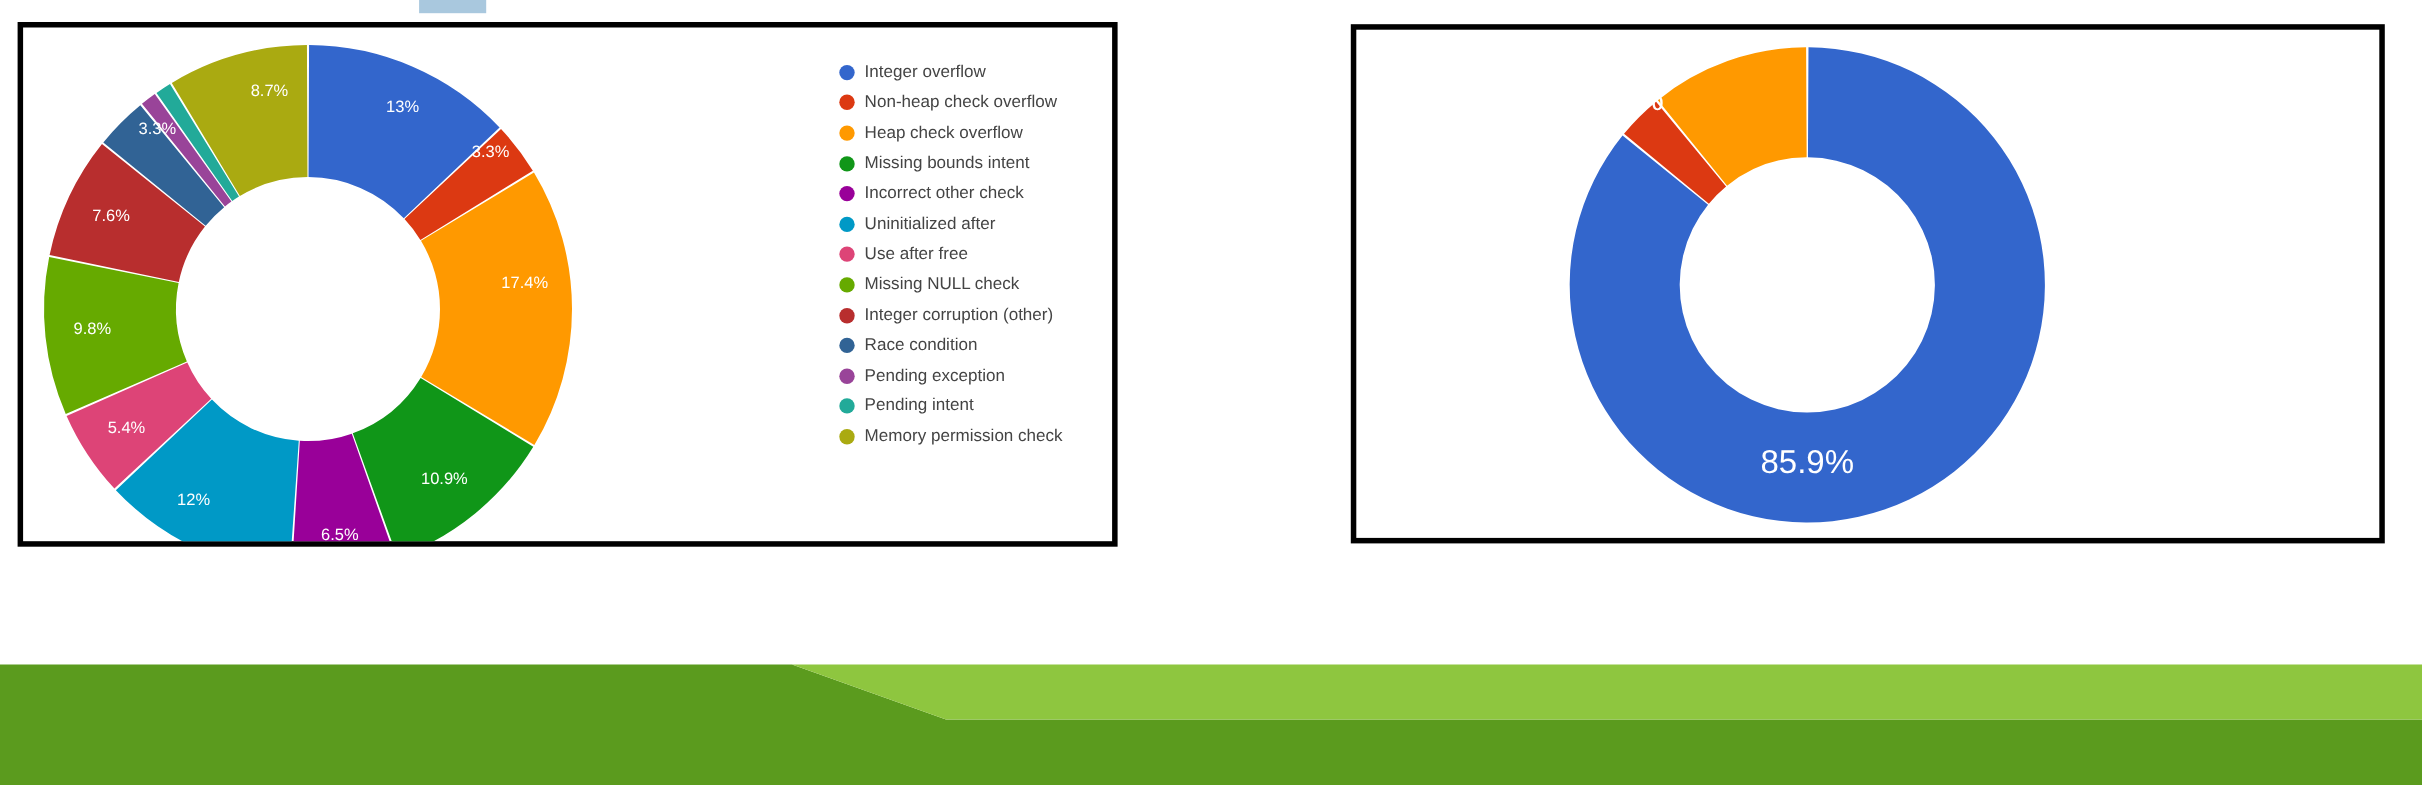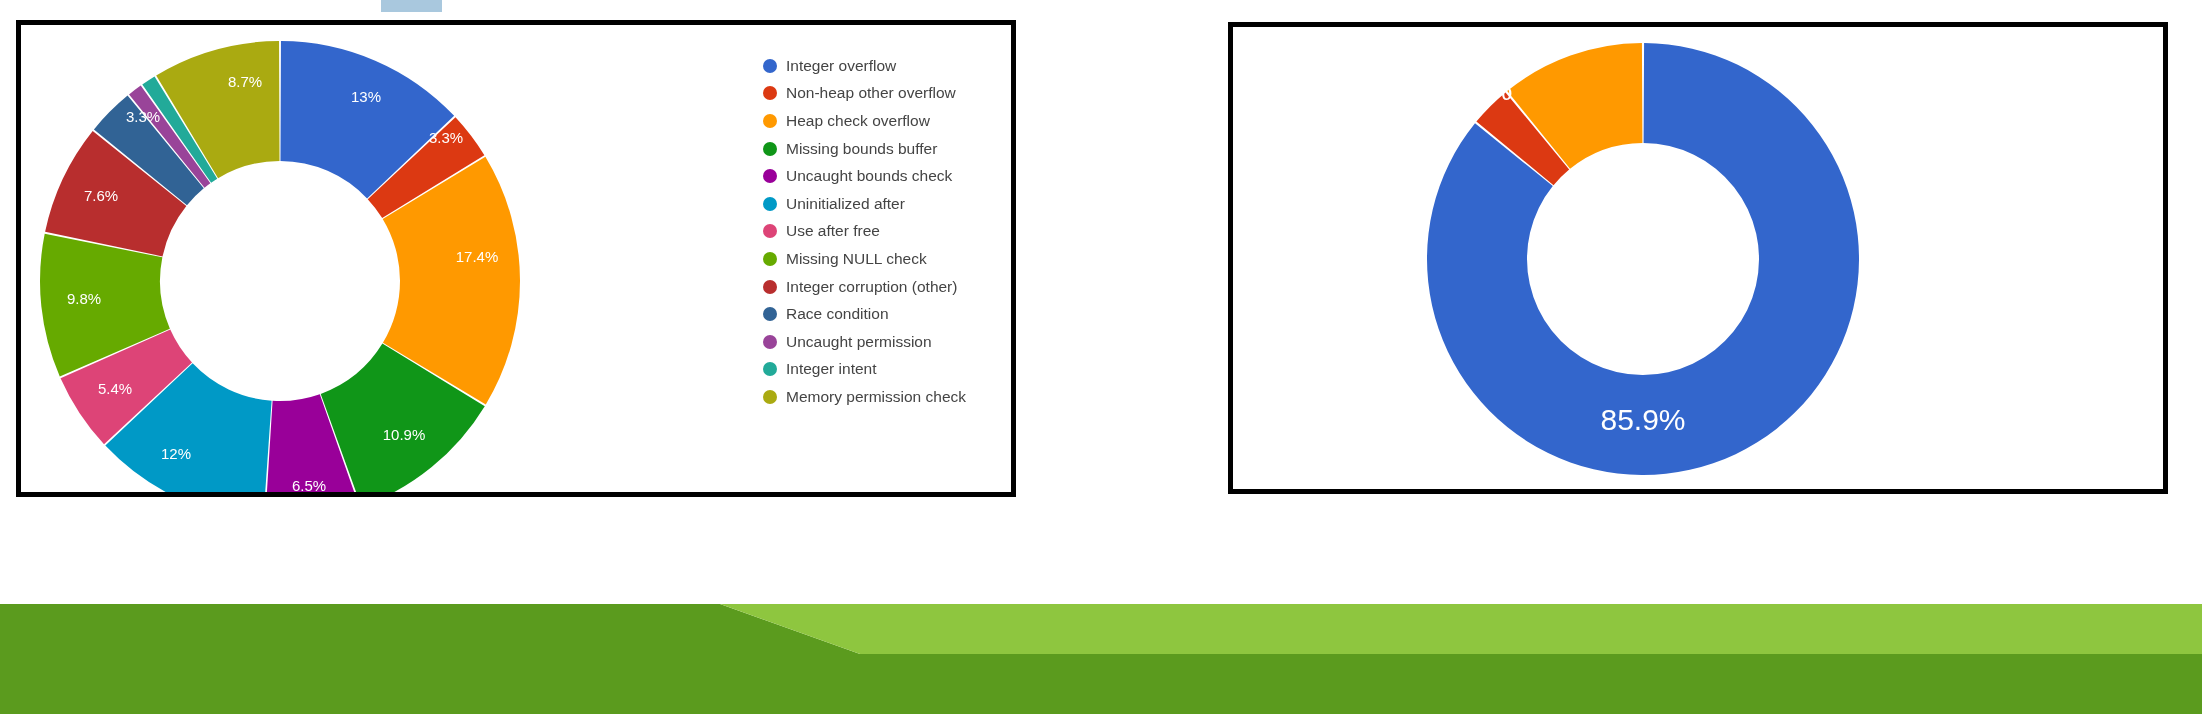--- a/index.html
+++ b/index.html
@@ -136,33 +136,33 @@
         </svg>
     </div>
 
     <div class="legend" id="legend-left">
         <div class="legend-item">
           <span class="legend-dot" style="background: rgb(51, 102, 204);"></span>
           <span class="legend-label">Integer overflow</span>
         </div>
         <div class="legend-item">
           <span class="legend-dot" style="background: rgb(220, 57, 18);"></span>
-          <span class="legend-label">Non-heap other overflow</span>
+          <span class="legend-label">Non-heap check overflow</span>
         </div>
         <div class="legend-item">
           <span class="legend-dot" style="background: rgb(255, 153, 0);"></span>
           <span class="legend-label">Heap check overflow</span>
         </div>
         <div class="legend-item">
           <span class="legend-dot" style="background: rgb(16, 150, 24);"></span>
-          <span class="legend-label">Missing bounds buffer</span>
+          <span class="legend-label">Missing bounds intent</span>
         </div>
         <div class="legend-item">
           <span class="legend-dot" style="background: rgb(153, 0, 153);"></span>
-          <span class="legend-label">Uncaught bounds check</span>
+          <span class="legend-label">Incorrect other check</span>
         </div>
         <div class="legend-item">
           <span class="legend-dot" style="background: rgb(0, 153, 198);"></span>
           <span class="legend-label">Uninitialized after</span>
         </div>
         <div class="legend-item">
           <span class="legend-dot" style="background: rgb(221, 68, 119);"></span>
           <span class="legend-label">Use after free</span>
         </div>
         <div class="legend-item">
@@ -172,25 +172,25 @@
         <div class="legend-item">
           <span class="legend-dot" style="background: rgb(184, 46, 46);"></span>
           <span class="legend-label">Integer corruption (other)</span>
         </div>
         <div class="legend-item">
           <span class="legend-dot" style="background: rgb(49, 99, 149);"></span>
           <span class="legend-label">Race condition</span>
         </div>
         <div class="legend-item">
           <span class="legend-dot" style="background: rgb(153, 68, 153);"></span>
-          <span class="legend-label">Uncaught permission</span>
+          <span class="legend-label">Pending exception</span>
         </div>
         <div class="legend-item">
           <span class="legend-dot" style="background: rgb(34, 170, 153);"></span>
-          <span class="legend-label">Integer intent</span>
+          <span class="legend-label">Pending intent</span>
         </div>
         <div class="legend-item">
           <span class="legend-dot" style="background: rgb(170, 170, 17);"></span>
           <span class="legend-label">Memory permission check</span>
         </div>
       </div>
   </div>
 
   <div class="panel" id="panel-right">
     <div class="chart-area">

